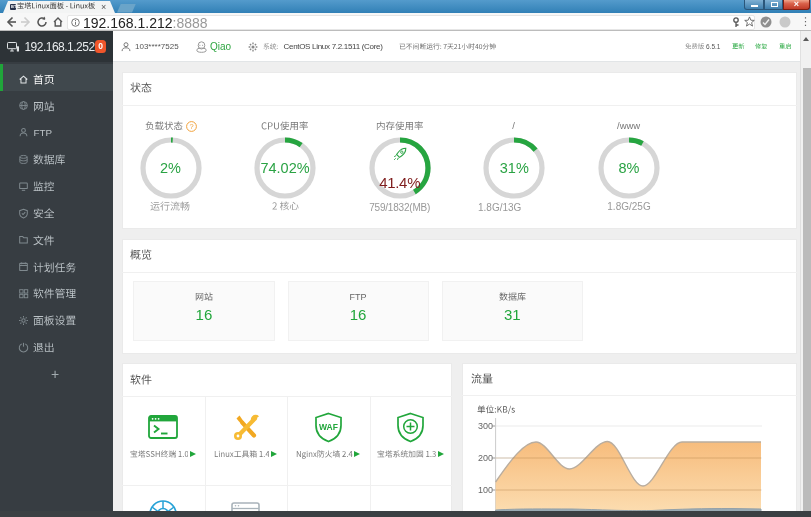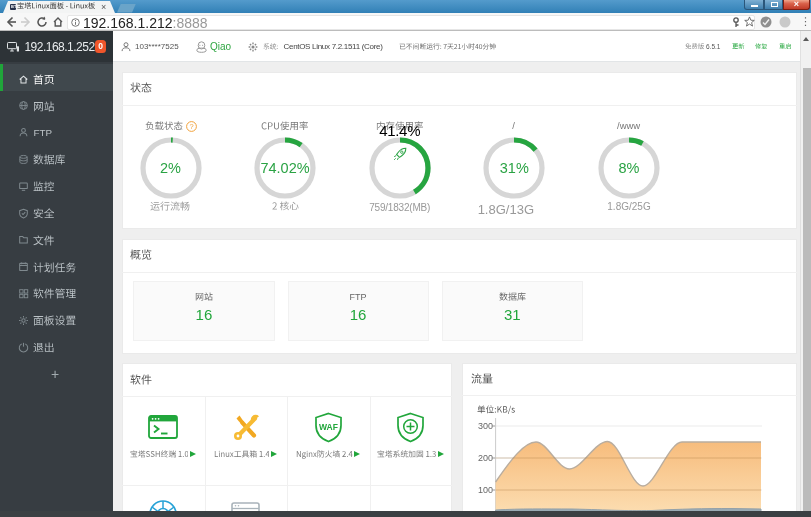--- a/index.html
+++ b/index.html
@@ -214,36 +214,36 @@
 <svg style="position:absolute;left:271.5px;top:200.8px" width="27.0" height="12.1" viewBox="0 0 27.0 12.1">
     <path d="M0.4 8.5H4.9V7.8H2.9C2.6 7.8 2.1 7.8 1.8 7.8C3.4 6.3 4.6 4.8 4.6 3.4C4.6 2.1 3.8 1.3 2.5 1.3C1.6 1.3 1.0 1.7 0.4 2.3L0.9 2.8C1.3 2.4 1.8 2.0 2.4 2.0C3.3 2.0 3.7 2.6 3.7 3.4C3.7 4.6 2.7 6.1 0.4 8.0ZM15.9 4.9C15.0 6.6 13.2 8.0 10.9 8.7C11.1 8.9 11.3 9.1 11.4 9.3C12.6 8.9 13.7 8.3 14.6 7.6C15.2 8.1 16.0 8.8 16.3 9.2L16.9 8.7C16.5 8.3 15.8 7.6 15.1 7.1C15.7 6.6 16.2 5.9 16.6 5.2ZM13.5 0.6C13.7 0.9 13.9 1.4 14.0 1.7H11.4V2.4H13.3C13.0 2.9 12.4 3.8 12.2 4.0C12.1 4.2 11.8 4.3 11.6 4.3C11.7 4.5 11.8 4.8 11.8 5.0C12.0 4.9 12.3 4.9 14.0 4.8C13.3 5.5 12.4 6.1 11.4 6.6C11.6 6.7 11.7 7.0 11.8 7.1C13.5 6.3 15.0 4.9 15.9 3.4L15.2 3.2C15.0 3.5 14.8 3.8 14.6 4.1L12.9 4.2C13.3 3.7 13.8 2.9 14.1 2.4H16.8V1.7H14.6L14.8 1.7C14.7 1.3 14.4 0.8 14.2 0.3ZM9.4 0.4V2.3H8.1V2.9H9.4C9.1 4.3 8.5 5.8 7.9 6.6C8.0 6.8 8.2 7.1 8.3 7.3C8.7 6.7 9.1 5.7 9.4 4.7V9.3H10.1V4.2C10.4 4.7 10.7 5.3 10.8 5.6L11.3 5.1C11.1 4.8 10.4 3.7 10.1 3.3V2.9H11.2V2.3H10.1V0.4ZM20.1 3.1V7.9C20.1 8.9 20.4 9.1 21.5 9.1C21.7 9.1 23.2 9.1 23.4 9.1C24.5 9.1 24.8 8.6 24.9 6.8C24.7 6.7 24.3 6.6 24.2 6.4C24.1 8.1 24.0 8.4 23.4 8.4C23.1 8.4 21.8 8.4 21.5 8.4C21.0 8.4 20.9 8.4 20.9 7.9V3.1ZM18.6 3.8C18.4 5.0 18.1 6.5 17.7 7.5L18.4 7.8C18.8 6.8 19.1 5.1 19.3 4.0ZM24.6 3.8C25.2 5.0 25.7 6.5 25.9 7.5L26.6 7.2C26.4 6.2 25.9 4.7 25.3 3.6ZM20.6 1.2C21.5 1.9 22.6 2.8 23.2 3.4L23.7 2.9C23.1 2.3 22.0 1.3 21.1 0.7Z" fill="#999"></path>
   </svg>
 <svg style="position:absolute;left:375.9px;top:120.7px" width="47.5" height="11.9" viewBox="0 0 47.5 11.9">
     <path d="M0.9 2.0V9.1H1.6V2.7H4.4C4.3 4.0 4.0 5.5 1.9 6.7C2.1 6.8 2.3 7.0 2.4 7.2C3.7 6.5 4.4 5.5 4.7 4.6C5.6 5.4 6.6 6.4 7.0 7.1L7.6 6.6C7.0 5.9 5.9 4.8 4.9 4.0C5.0 3.5 5.1 3.1 5.1 2.7H7.9V8.2C7.9 8.3 7.8 8.4 7.6 8.4C7.4 8.4 6.8 8.4 6.1 8.4C6.2 8.6 6.3 8.9 6.4 9.1C7.2 9.1 7.8 9.1 8.2 9.0C8.5 8.9 8.6 8.6 8.6 8.2V2.0H5.1V0.4H4.4V2.0ZM15.3 5.0V5.8H12.7V6.5H15.3V8.3C15.3 8.4 15.3 8.4 15.1 8.4C15.0 8.5 14.4 8.5 13.8 8.4C13.9 8.6 13.9 8.9 14.0 9.1C14.8 9.1 15.3 9.1 15.6 9.0C16.0 8.9 16.0 8.7 16.0 8.3V6.5H18.6V5.8H16.0V5.3C16.7 4.8 17.5 4.3 18.0 3.7L17.5 3.3L17.4 3.4H13.5V4.0H16.7C16.3 4.4 15.8 4.8 15.3 5.0ZM13.2 0.4C13.0 0.8 12.9 1.2 12.7 1.6H10.1V2.3H12.5C11.8 3.6 11.0 4.8 9.8 5.7C9.9 5.8 10.1 6.1 10.2 6.3C10.6 6.0 10.9 5.7 11.3 5.3V9.1H12.0V4.5C12.5 3.8 12.9 3.1 13.2 2.3H18.4V1.6H13.5C13.7 1.3 13.8 0.9 13.9 0.6ZM24.7 0.4V1.4H22.0V2.1H24.7V3.0H22.3V5.7H24.6C24.6 6.2 24.4 6.7 24.1 7.1C23.6 6.8 23.2 6.3 22.9 5.8L22.3 6.0C22.7 6.6 23.1 7.2 23.7 7.6C23.3 8.0 22.6 8.3 21.7 8.6C21.9 8.7 22.0 9.0 22.1 9.1C23.1 8.9 23.8 8.5 24.3 8.0C25.3 8.6 26.4 8.9 27.8 9.1C27.9 8.9 28.1 8.7 28.2 8.5C26.9 8.3 25.7 8.0 24.7 7.5C25.1 6.9 25.3 6.3 25.3 5.7H27.8V3.0H25.4V2.1H28.1V1.4H25.4V0.4ZM23.0 3.6H24.7V4.6L24.7 5.0H23.0ZM25.4 3.6H27.1V5.0H25.4L25.4 4.6ZM21.6 0.4C21.1 1.8 20.2 3.2 19.2 4.1C19.3 4.3 19.5 4.7 19.6 4.8C20.0 4.5 20.3 4.0 20.6 3.6V9.2H21.3V2.5C21.7 1.9 22.0 1.2 22.3 0.6ZM30.0 1.0V4.5C30.0 5.8 29.9 7.5 28.8 8.7C29.0 8.8 29.3 9.0 29.4 9.2C30.1 8.4 30.4 7.3 30.6 6.2H32.9V9.0H33.7V6.2H36.2V8.2C36.2 8.3 36.2 8.4 36.0 8.4C35.8 8.4 35.1 8.4 34.5 8.4C34.6 8.6 34.7 8.9 34.7 9.1C35.6 9.1 36.2 9.1 36.5 8.9C36.8 8.8 36.9 8.6 36.9 8.2V1.0ZM30.7 1.7H32.9V3.3H30.7ZM36.2 1.7V3.3H33.7V1.7ZM30.7 3.9H32.9V5.5H30.6C30.6 5.2 30.7 4.8 30.7 4.5ZM36.2 3.9V5.5H33.7V3.9ZM45.9 2.3C45.5 2.6 45.0 3.2 44.5 3.5L45.0 3.8C45.5 3.5 46.0 3.1 46.5 2.6ZM38.5 5.2 38.9 5.7C39.5 5.4 40.3 5.0 41.0 4.6L40.9 4.1C40.0 4.5 39.1 4.9 38.5 5.2ZM38.8 2.7C39.3 3.0 39.9 3.5 40.2 3.8L40.8 3.4C40.4 3.0 39.8 2.6 39.3 2.3ZM44.4 4.5C45.1 4.9 45.9 5.5 46.3 5.8L46.8 5.4C46.4 5.0 45.6 4.5 44.9 4.1ZM38.5 6.4V7.1H42.4V9.1H43.1V7.1H47.0V6.4H43.1V5.7H42.4V6.4ZM42.1 0.5C42.3 0.7 42.4 1.0 42.6 1.2H38.7V1.9H42.2C41.9 2.3 41.6 2.7 41.4 2.9C41.3 3.0 41.1 3.1 41.0 3.2C41.1 3.3 41.2 3.6 41.2 3.8C41.4 3.7 41.6 3.7 42.7 3.6C42.2 4.0 41.8 4.4 41.6 4.6C41.3 4.8 41.0 5.0 40.8 5.0C40.9 5.2 41.0 5.5 41.0 5.7C41.2 5.6 41.6 5.5 44.0 5.3C44.2 5.5 44.3 5.6 44.3 5.8L44.9 5.5C44.7 5.1 44.2 4.4 43.8 3.9L43.2 4.2C43.4 4.3 43.6 4.6 43.7 4.8L42.0 4.9C42.9 4.2 43.7 3.4 44.5 2.5L43.9 2.2C43.7 2.5 43.4 2.7 43.2 3.0L42.0 3.0C42.3 2.7 42.6 2.3 42.9 1.9H46.9V1.2H43.4C43.3 1.0 43.0 0.6 42.8 0.3Z" fill="#777"></path>
   </svg>
 <svg class="abs" style="left:368.7px;top:136.5px" width="62" height="62" viewBox="0 0 62 62">
 <circle cx="31" cy="31" r="28" fill="none" stroke="#d6d6d6" stroke-width="5.2"></circle>
 <circle cx="31" cy="31" r="28" fill="none" stroke="#26a540" stroke-width="5.2" pathLength="100" stroke-dasharray="41.4 100" stroke-dashoffset="0" transform="rotate(-90 31 31)"></circle>
 </svg>
-<div class="abs" style="left:368.7px;top:119px;width:62px;height:62px;display:flex;align-items:flex-start;justify-content:center;font-size:15px;color:#000000">
+<div class="abs" style="left:368.7px;top:126px;width:62px;height:62px;display:flex;align-items:flex-end;justify-content:center;font-size:15px;color:#7f1d1d">
     <span style="position:relative;top:2.5px;letter-spacing:-0.3px">41.4%</span>
   </div>
 <svg class="abs" style="left:392.2px;top:146px" width="16" height="16" viewBox="0 0 16 16">
 <path d="M13.8 2.2 C11 2.2 8.2 3.6 6.3 6.2 L4.6 8.5 L7.5 11.4 L9.8 9.7 C12.4 7.8 13.8 5 13.8 2.2 Z" fill="none" stroke="#2aa344" stroke-width="1.1"></path>
 <circle cx="9.8" cy="6.2" r="1.2" fill="none" stroke="#2aa344" stroke-width="0.9"></circle>
 <path d="M4.2 9.6 L2.2 10.6 M6.4 11.8 L5.4 13.8 M3.6 12.4 L2.2 13.8" stroke="#2aa344" stroke-width="1"></path>
   </svg>
 <div class="abs" style="left:349.7px;top:201.5px;width:100px;text-align:center;font-size:10px;color:#999;letter-spacing:-0.2px">759/1832(MB)</div>
 <div class="abs" style="left:512.3px;top:121px;font-size:9.5px;color:#777;line-height:10px">/</div>
 <svg class="abs" style="left:483.29999999999995px;top:136.5px" width="62" height="62" viewBox="0 0 62 62">
 <circle cx="31" cy="31" r="28" fill="none" stroke="#d6d6d6" stroke-width="5.2"></circle>
 <circle cx="31" cy="31" r="28" fill="none" stroke="#26a540" stroke-width="5.2" pathLength="100" stroke-dasharray="14 100" stroke-dashoffset="0" transform="rotate(-90 31 31)"></circle>
 </svg>
 <div class="abs" style="left:483.29999999999995px;top:136.5px;width:62px;height:62px;display:flex;align-items:center;justify-content:center;font-size:14.5px;color:#2aa344">31%</div>
-<div class="abs" style="left:464px;top:201.5px;width:70px;text-align:right;font-size:13px;color:#999">1.8G/13G</div>
+<div class="abs" style="left:478px;top:201.5px;width:70px;text-align:left;font-size:10px;color:#999">1.8G/13G</div>
 <div class="abs" style="left:617px;top:121px;font-size:9.5px;color:#777;line-height:10px">/www</div>
 <svg class="abs" style="left:598px;top:136.5px" width="62" height="62" viewBox="0 0 62 62">
 <circle cx="31" cy="31" r="28" fill="none" stroke="#d6d6d6" stroke-width="5.2"></circle>
 <circle cx="31" cy="31" r="28" fill="none" stroke="#26a540" stroke-width="5.2" pathLength="100" stroke-dasharray="8 100" stroke-dashoffset="0" transform="rotate(-90 31 31)"></circle>
 </svg>
 <div class="abs" style="left:598px;top:136.5px;width:62px;height:62px;display:flex;align-items:center;justify-content:center;font-size:14.5px;color:#2aa344">8%</div>
 <div class="abs" style="left:594px;top:201px;width:70px;text-align:center;font-size:10px;color:#999">1.8G/25G</div>
 <div class="abs" style="left:122px;top:238.6px;width:675px;height:115px;background:#fff;border:1px solid #eaeaea"></div>
 <svg style="position:absolute;left:129.5px;top:249.2px;" width="22.0" height="13.8" viewBox="0 0 22.0 13.8">
     <path d="M6.9 5.7C7.0 5.6 7.3 5.6 7.7 5.6H8.2C7.8 7.2 7.1 8.8 5.7 10.2C5.9 10.3 6.2 10.5 6.3 10.6C7.3 9.5 8.0 8.3 8.4 7.2V9.5C8.4 10.0 8.5 10.1 8.6 10.3C8.8 10.4 9.0 10.4 9.2 10.4C9.3 10.4 9.5 10.4 9.6 10.4C9.8 10.4 10.0 10.4 10.1 10.3C10.3 10.2 10.4 10.1 10.4 9.9C10.5 9.7 10.5 9.0 10.5 8.5C10.4 8.4 10.1 8.3 10.0 8.2C10.0 8.8 10.0 9.2 10.0 9.4C10.0 9.6 9.9 9.7 9.9 9.7C9.8 9.7 9.7 9.8 9.6 9.8C9.5 9.8 9.4 9.8 9.3 9.8C9.3 9.8 9.2 9.7 9.1 9.7C9.1 9.7 9.1 9.6 9.1 9.5V6.2H8.7L8.9 5.6H10.5V4.9H9.0C9.2 3.7 9.2 2.7 9.2 1.8H10.3V1.0H6.9V1.8H8.6C8.6 2.7 8.5 3.7 8.3 4.9H7.5C7.6 4.1 7.8 3.0 7.9 2.4H7.3C7.2 3.0 7.0 4.5 6.9 4.8C6.8 5.0 6.7 5.0 6.6 5.1C6.7 5.2 6.8 5.6 6.9 5.7ZM5.7 3.7V5.0H4.4V3.7ZM5.7 3.0H4.4V1.8H5.7ZM3.7 9.6C3.8 9.4 4.1 9.2 5.9 8.1C6.0 8.4 6.1 8.6 6.1 8.8L6.7 8.5C6.6 7.9 6.2 7.0 5.8 6.3L5.2 6.5C5.4 6.8 5.5 7.2 5.7 7.5L4.4 8.3V5.7H6.4V1.1H3.7V8.0C3.7 8.5 3.5 8.9 3.3 9.0C3.4 9.2 3.6 9.4 3.7 9.6ZM1.7 0.4V2.8H0.6V3.5H1.7C1.5 5.0 0.9 6.8 0.3 7.8C0.5 8.0 0.7 8.3 0.8 8.5C1.1 7.9 1.5 7.0 1.7 6.0V10.5H2.5V5.1C2.7 5.6 3.0 6.1 3.1 6.5L3.6 5.8C3.4 5.5 2.7 4.3 2.5 4.0V3.5H3.4V2.8H2.5V0.4ZM18.1 2.8C18.6 3.3 19.3 4.1 19.5 4.6L20.3 4.2C20.0 3.7 19.4 3.0 18.8 2.5ZM12.3 1.1V4.2H13.1V1.1ZM14.6 0.6V4.5H15.4V0.6ZM16.8 7.7V9.4C16.8 10.2 17.1 10.4 18.2 10.4C18.4 10.4 19.9 10.4 20.1 10.4C21.0 10.4 21.2 10.1 21.3 8.8C21.1 8.8 20.8 8.7 20.6 8.6C20.5 9.6 20.5 9.7 20.0 9.7C19.7 9.7 18.5 9.7 18.2 9.7C17.7 9.7 17.6 9.7 17.6 9.4V7.7ZM16.0 6.1V7.0C16.0 7.8 15.7 9.1 11.7 9.9C11.9 10.1 12.1 10.4 12.3 10.6C16.4 9.6 16.9 8.1 16.9 7.0V6.1ZM13.2 4.9V8.3H14.0V5.6H19.2V8.3H20.0V4.9ZM17.4 0.4C17.1 1.7 16.6 2.9 16.0 3.7C16.2 3.8 16.5 4.0 16.7 4.1C17.0 3.7 17.4 3.0 17.7 2.3H21.3V1.6H18.0C18.1 1.2 18.1 0.9 18.2 0.6Z" fill="#555"></path>

